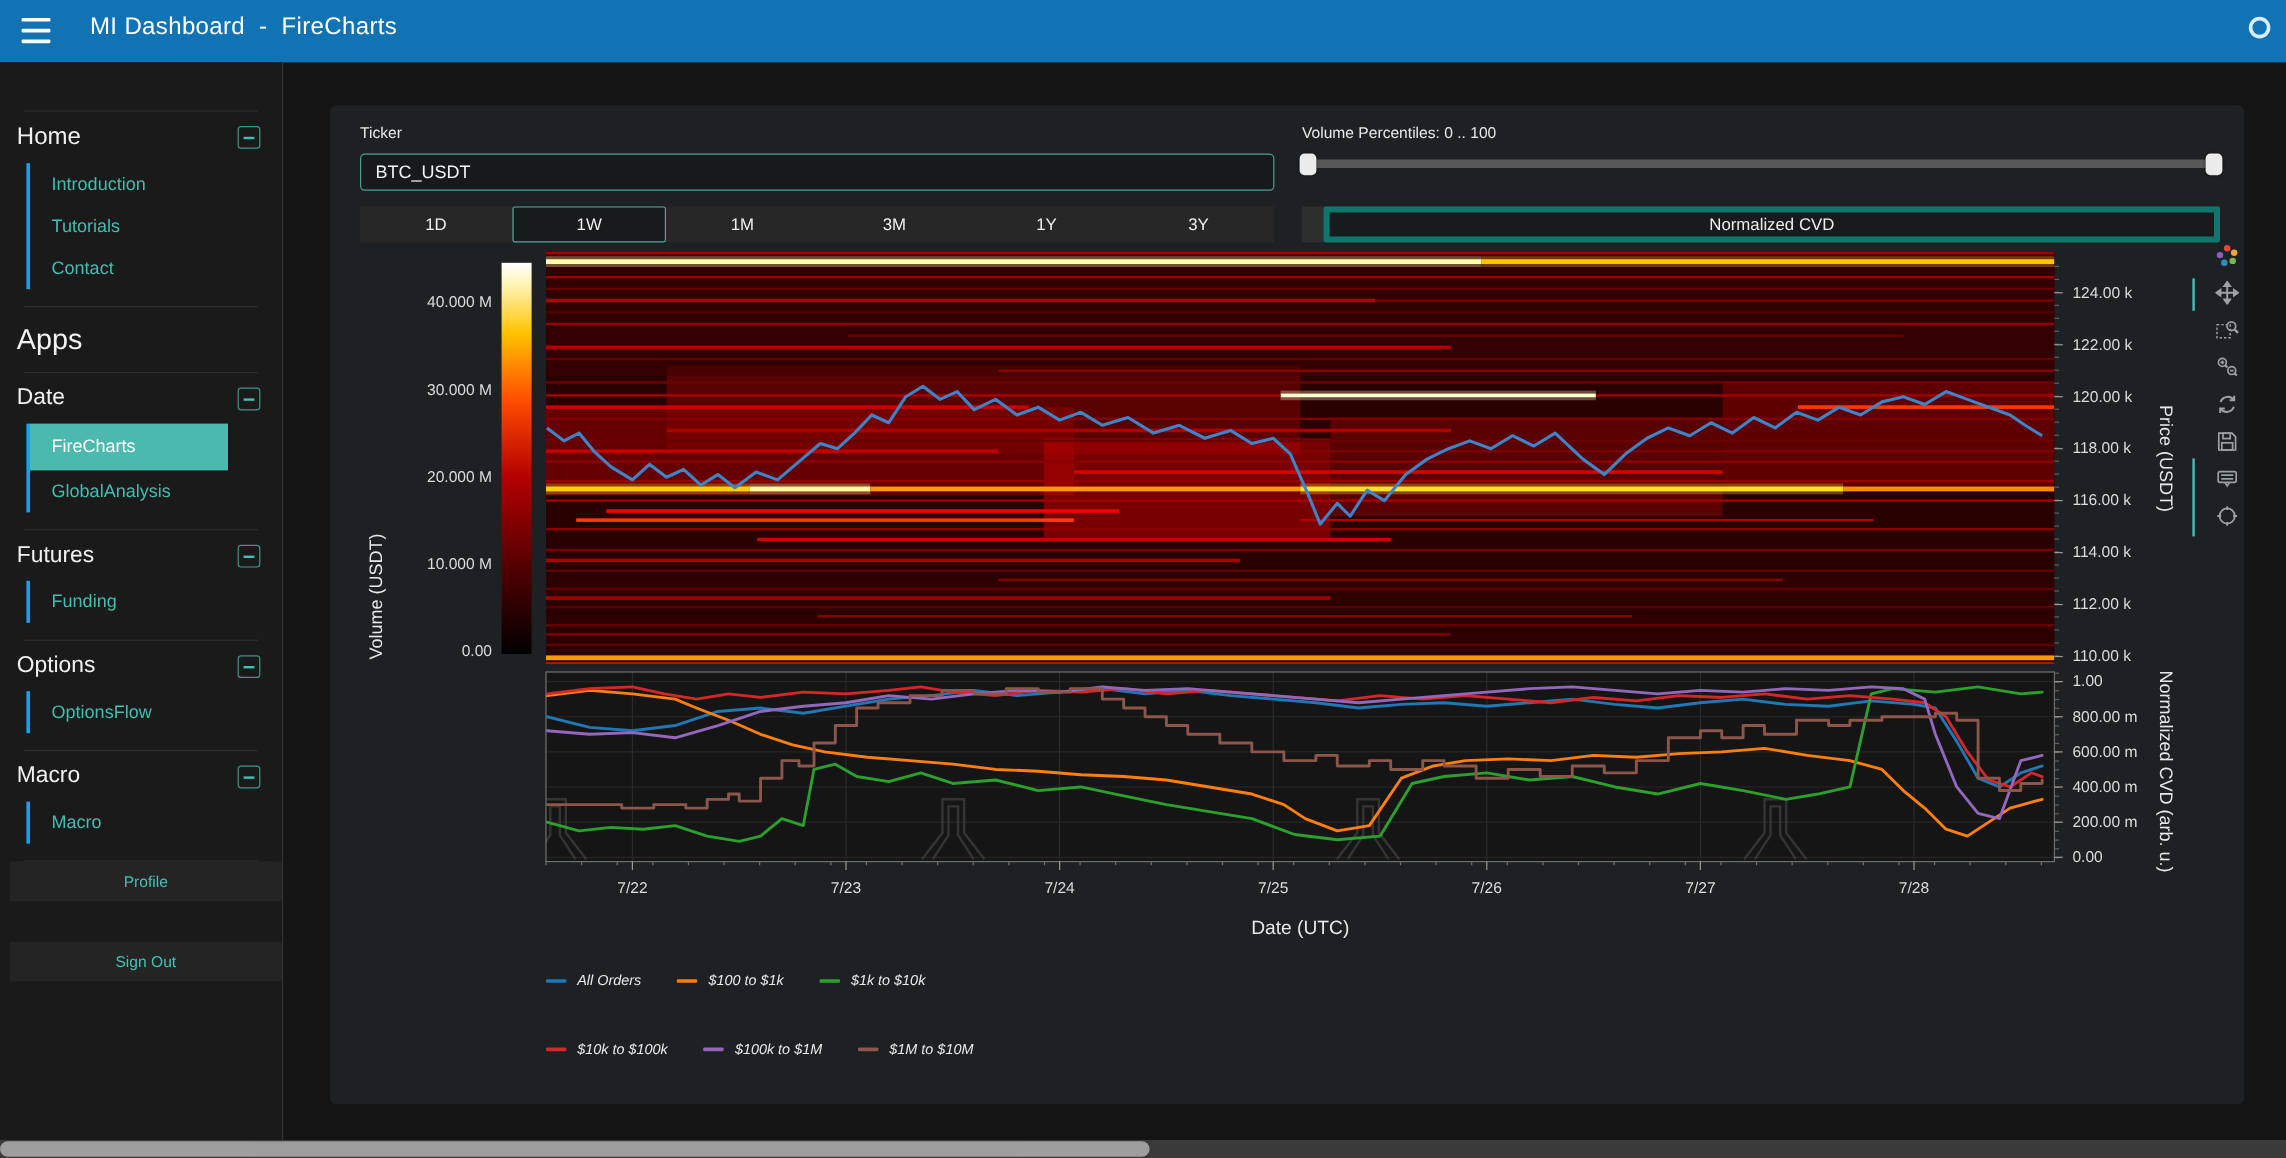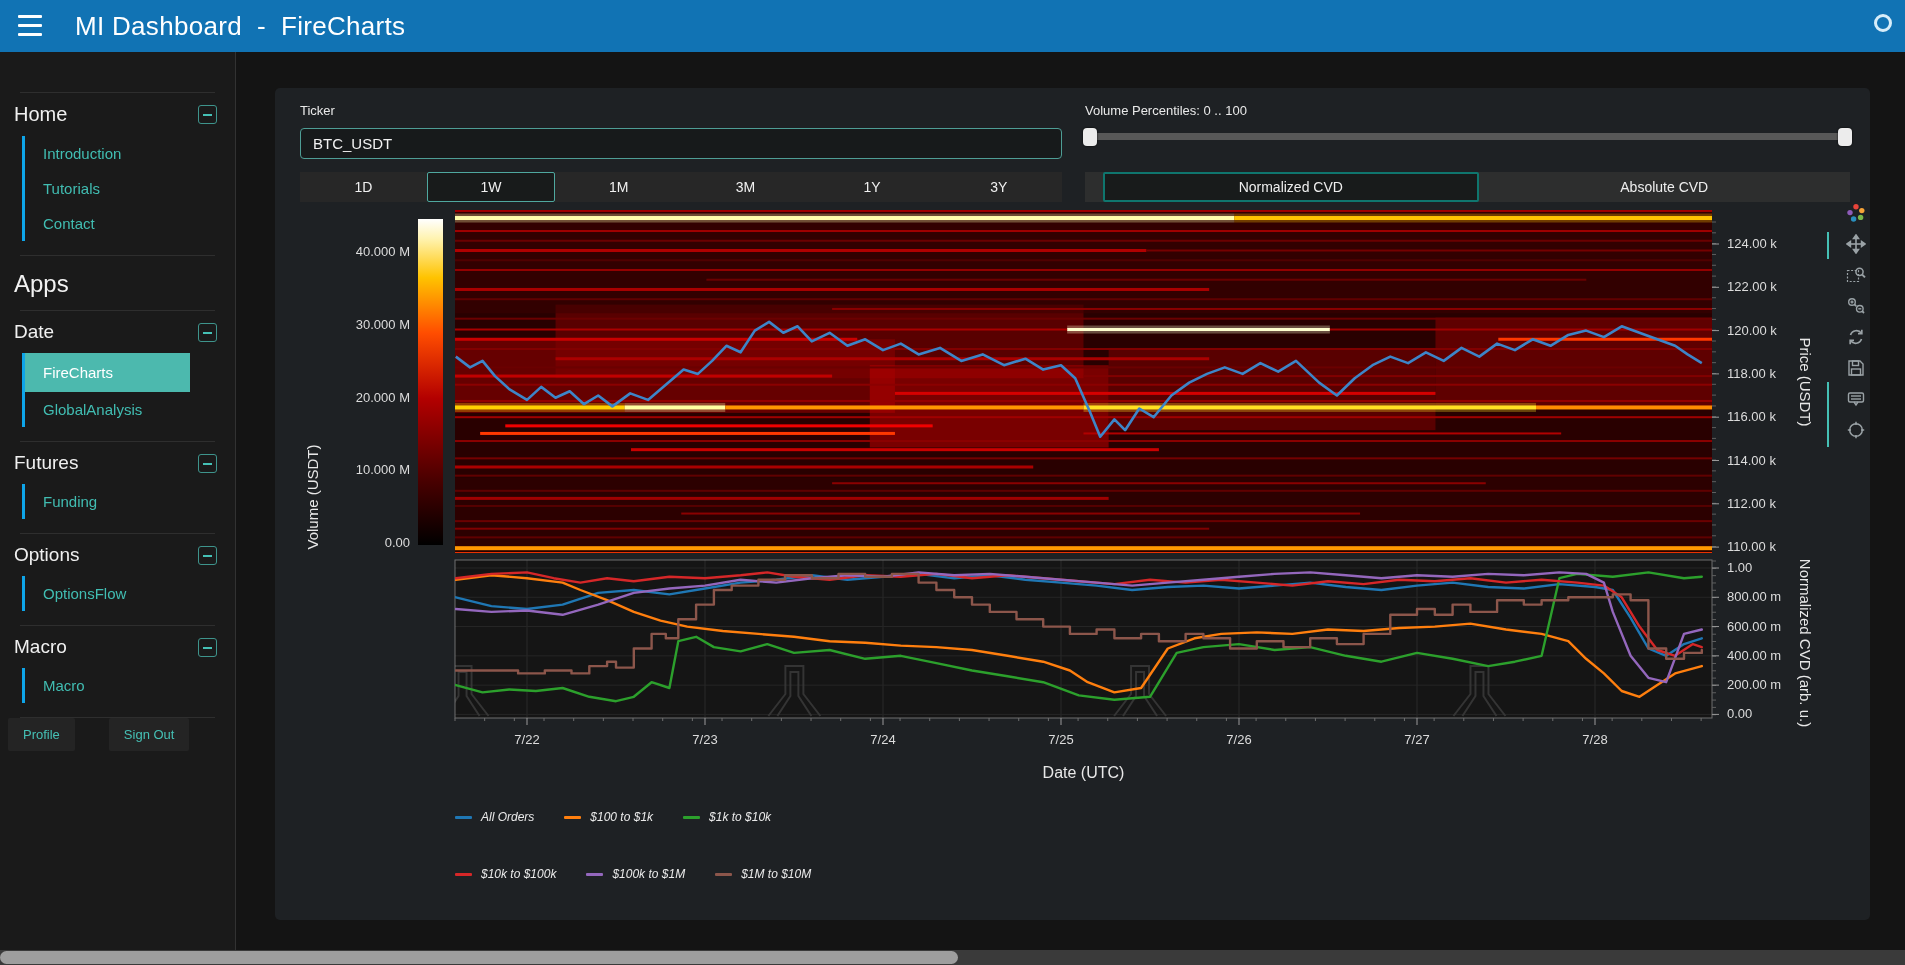--- a/index.html
+++ b/index.html
@@ -4,57 +4,57 @@
 <title>MI Dashboard - FireCharts</title>
 <style>
   html,body{margin:0;padding:0;background:#141414;}
   *{box-sizing:border-box;font-family:"Liberation Sans", sans-serif;}
   #screen{position:relative;width:1905px;height:965px;background:#141414;overflow:hidden;}
 
   
   #topbar{position:absolute;left:0;top:0;width:1905px;height:52px;background:#1173b4;display:flex;align-items:center;}
   .hamburger{position:absolute;left:18px;top:15px;width:24px;height:21px;display:flex;flex-direction:column;justify-content:space-between;cursor:pointer;}
   .hamburger span{display:block;height:3px;background:#ffffff;border-radius:1px;}
-  .tb-title{position:absolute;left:75px;top:11px;color:#ffffff;font-size:26px;font-weight:500;letter-spacing:.3px;white-space:pre;}
+  .tb-title{position:absolute;left:75px;top:11px;color:#ffffff;font-size:20px;font-weight:500;letter-spacing:.3px;white-space:pre;}
   .tb-circle{position:absolute;right:13px;top:14px;width:18px;height:18px;border:3px solid #d7edf9;border-radius:50%;}
 
   
   #sidebar{position:absolute;left:0;top:52px;width:235px;height:898px;background:#1a1a1a;color:#e8e8e8;}
   #sidebar-divider{position:absolute;left:235px;top:52px;width:1px;height:898px;background:#323232;}
   .sb-divider{margin:0 20px;border-top:1px solid #2e2e2e;}
   .sb-header-row{display:flex;align-items:flex-start;justify-content:space-between;padding:10px 18px 6px 14px;gap:44px;}
   .sb-header{font-size:20px;color:#f0f0f0;}
   .sb-subheader{font-size:19px;color:#f0f0f0;}
   .sb-apps{padding:14px 14px 12px 14px;font-size:24px;color:#f2f2f2;}
   .collapse-box{width:19px;height:19px;border:1px solid #3e948c;border-radius:3px;display:flex;align-items:center;justify-content:center;cursor:pointer;flex:0 0 auto;margin-top:2px;}
   .collapse-box .dash{width:9px;height:2px;background:#45c0b5;}
   .sb-items{margin:4px 45px 14px 22px;border-left:3px solid #0ea5e9;}
   .sb-item{padding:9px 0 9px 18px;font-size:15px;color:#41bdb2;cursor:pointer;}
   .sb-item.active{background:#4cb9ae;color:#ffffff;padding-top:11px;padding-bottom:11px;}
   .signed-in{padding:18px 0 14px 30px;font-size:15px;color:#e8e8e8;}
-  .sb-buttons{display:flex;gap:34px;margin-left:8px;}
+  .sb-buttons{display:flex;gap:34px;margin-left:8px;flex-direction:column;}
   .sb-btn{background:#242424;border:none;color:#45c0b5;font-size:13px;padding:9px 15px;border-radius:2px;cursor:pointer;}
 
   
   #panel{position:absolute;left:275px;top:88px;width:1595px;height:832px;background:#1e2124;border-radius:5px;}
   .ctl-label{position:absolute;font-size:13px;color:#e9e9e9;}
   #ticker-label{left:25px;top:15px;}
   #ticker-input{position:absolute;left:25px;top:40px;width:762px;height:31px;background:#171a1b;border:1px solid #4e9d95;border-radius:4px;color:#f2f2f2;font-size:15px;padding:0 12px;outline:none;}
   #pct-label{left:810px;top:15px;}
   #pct-slider{position:absolute;left:810px;top:38px;width:765px;height:20px;cursor:pointer;}
   #pct-slider .track{position:absolute;left:0;top:7px;width:100%;height:7px;background:#585858;border-radius:4px;}
   #pct-slider .handle{position:absolute;top:2px;width:14px;height:18px;background:#ececec;border-radius:4px;box-shadow:0 0 2px #000;}
   #pct-slider .handle.left{left:-2px;}
   #pct-slider .handle.right{right:-2px;}
   #tf-strip{position:absolute;left:25px;top:84px;width:762px;height:30px;background:#272727;display:flex;}
   .tf-btn{flex:1;border:none;background:transparent;color:#f0f0f0;font-size:14px;cursor:pointer;padding:0;}
   .tf-btn.selected{background:#181b1b;border:1px solid #4fa89f;border-radius:2px;}
   #cvd-toggle{position:absolute;left:810px;top:84px;width:765px;height:30px;background:#2d2e2e;display:flex;}
   .cvd-btn{flex:1;border:none;background:transparent;color:#eeeeee;font-size:14px;cursor:pointer;padding:0;}
-  .cvd-btn.selected{background:#181b1b;border:2px solid #0f766e;border-radius:2px;margin-left:18px;}
+  .cvd-btn.selected{background:#181b1b;border:5px solid #0f766e;border-radius:2px;margin-left:18px;}
 
   
   #legend{position:absolute;left:180px;top:722px;font-style:italic;}
   .legend-row{display:flex;align-items:center;margin-bottom:43px;}
   .legend-item{display:flex;align-items:center;margin-right:30px;cursor:pointer;}
   .legend-swatch{width:17px;height:3px;border-radius:1px;margin-right:9px;}
   .legend-label{font-size:12px;color:#eaeaea;}
 
   
   #modebar{position:absolute;left:1567px;top:114px;width:28px;display:flex;flex-direction:column;gap:9px;align-items:center;z-index:5;}
@@ -164,21 +164,20 @@
       <button class="tf-btn">1D</button>
       <button class="tf-btn selected">1W</button>
       <button class="tf-btn">1M</button>
       <button class="tf-btn">3M</button>
       <button class="tf-btn">1Y</button>
       <button class="tf-btn">3Y</button>
     </div>
 
     <div id="cvd-toggle">
       <button class="cvd-btn selected">Normalized CVD</button>
-      <button class="cvd-btn">Absolute CVD</button>
     </div>
 
     <div id="legend">
       <div class="legend-row">
         <span class="legend-item">
             <span class="legend-swatch" style="background: rgb(31, 119, 180);"></span>
             <span class="legend-label">All Orders</span>
           </span>
         <span class="legend-item">
             <span class="legend-swatch" style="background: rgb(255, 127, 14);"></span>

